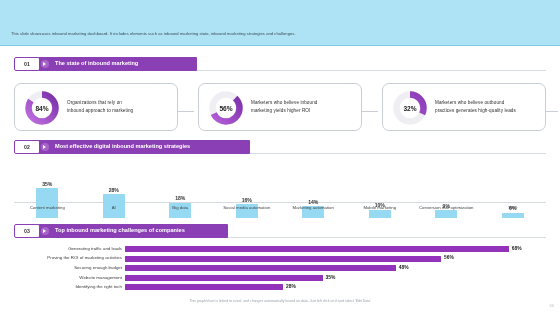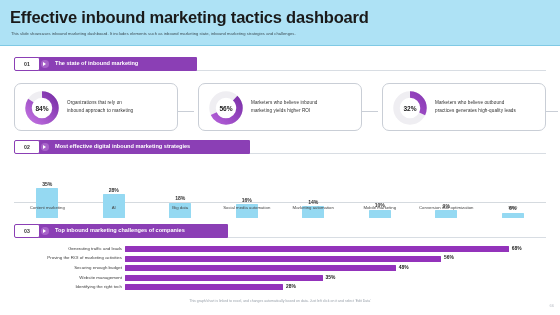--- a/index.html
+++ b/index.html
@@ -118,21 +118,20 @@
     position: absolute; right: 6px; top: 303px;
     font-size: 4px; color: #b8bec5;
   }
 </style>
 </head>
 <body>
 
 <div class="slide">
 
   <div class="header">
-    <div class="header-title">Effective inbound marketing tactics dashboard</div>
     <div class="header-sub">This slide showcases inbound marketing dashboard. It includes elements such as inbound marketing state, inbound marketing strategies and challenges.</div>
   </div>
 
   <div class="section-head" style="left:14px; top:57px; width:532px;">
     <div class="sec-underline" style="left:26px; width:506px;"></div>
     <div class="sec-bar" style="width:159px;"></div>
     <div class="sec-badge">01</div>
     <div class="sec-chevron"></div>
     <div class="sec-label">The state of inbound marketing</div>
   </div>

